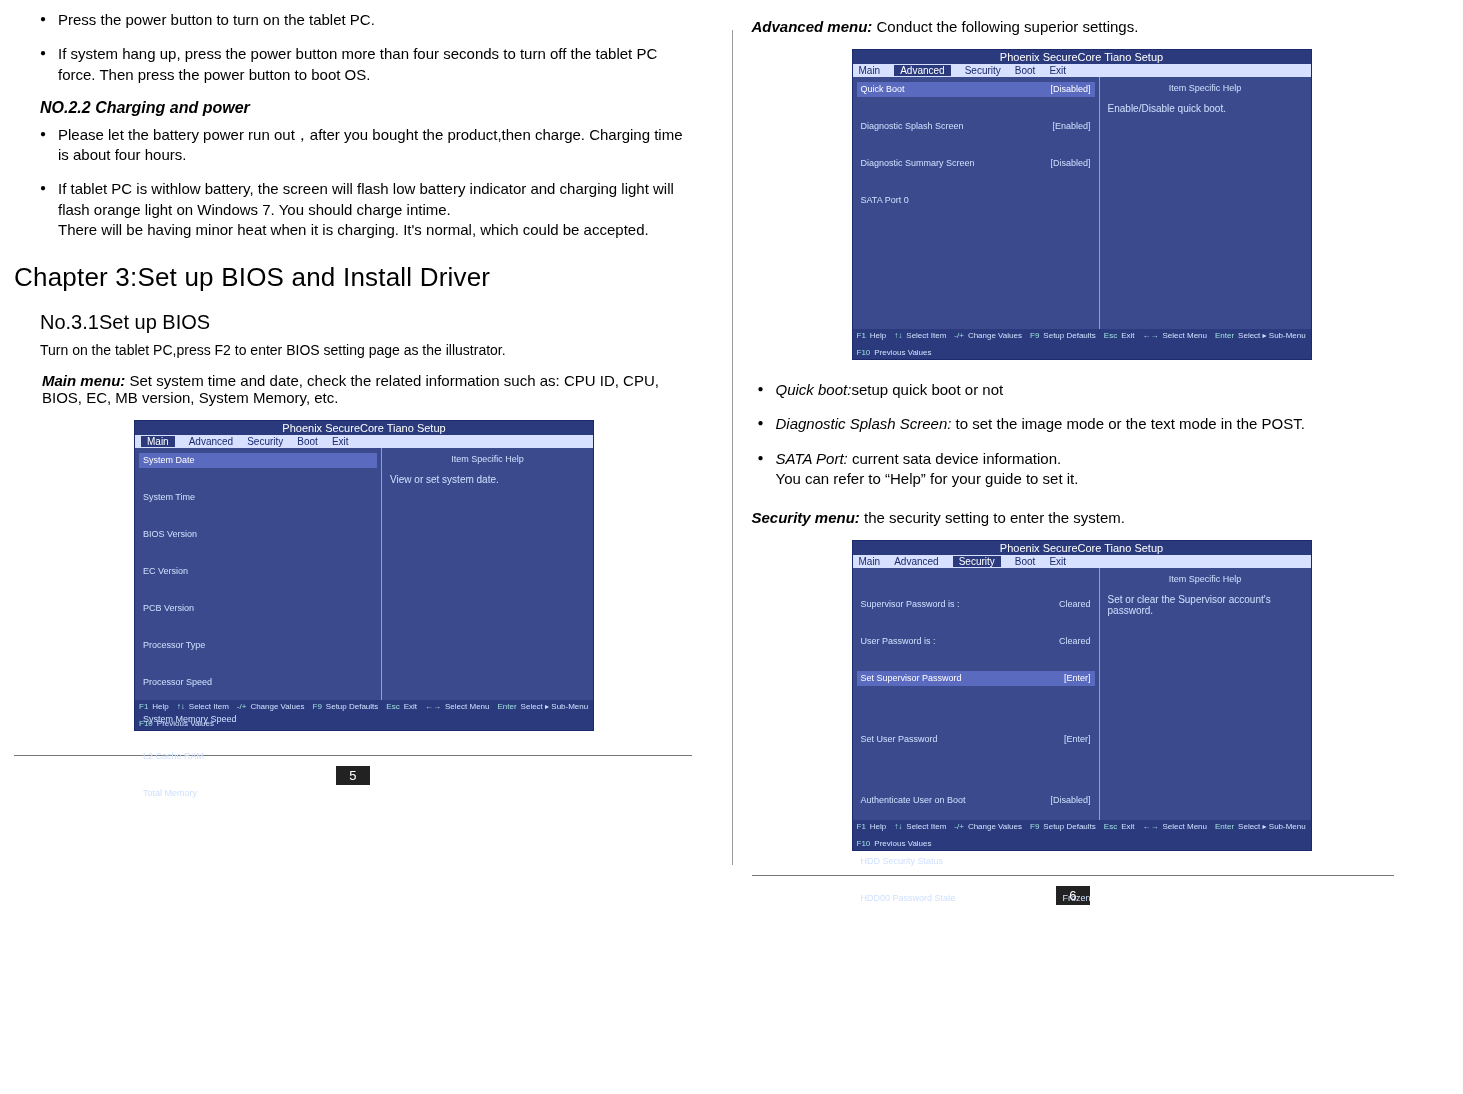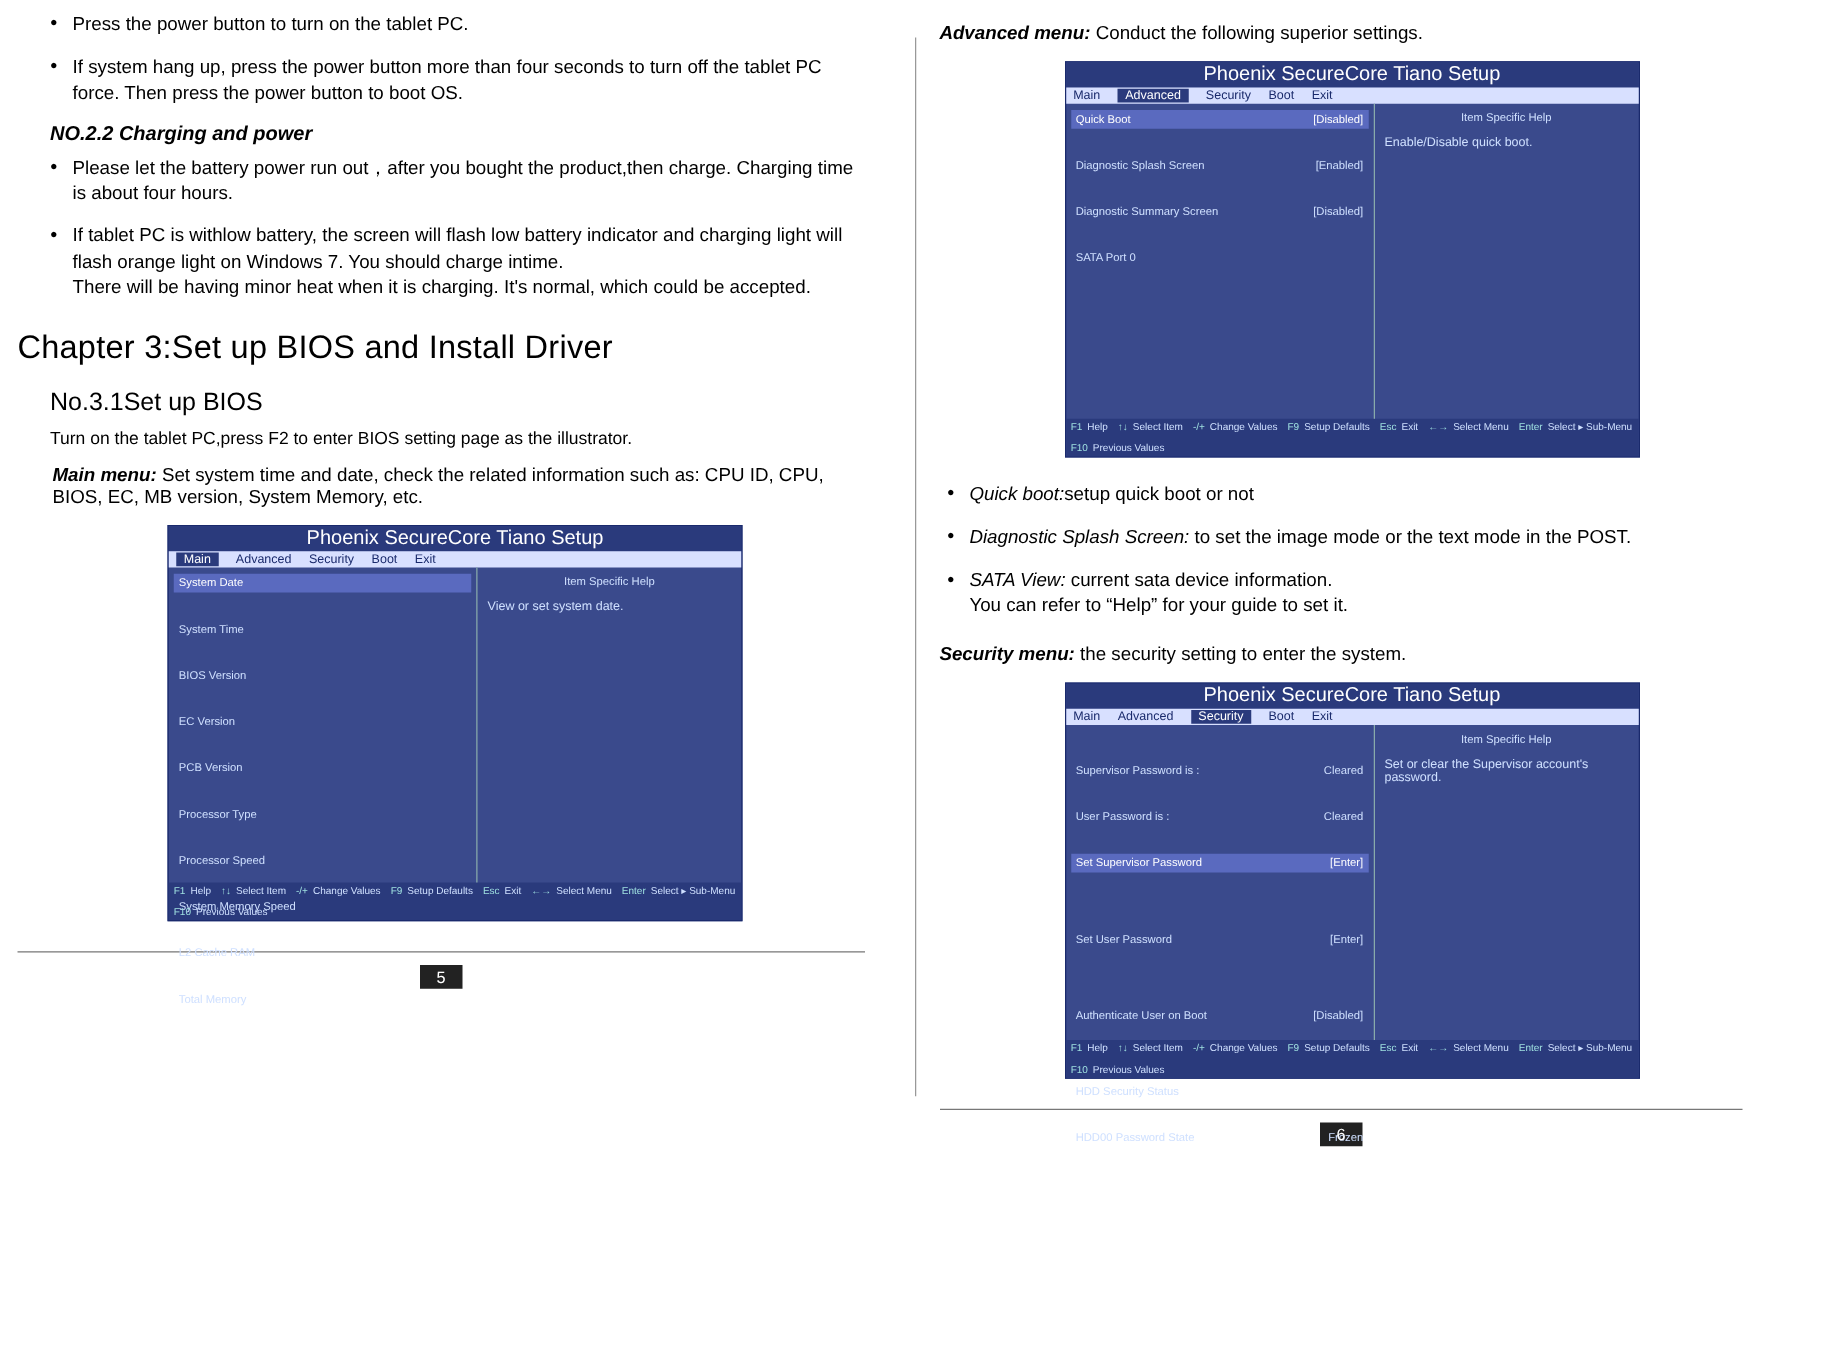--- a/index.html
+++ b/index.html
@@ -37,21 +37,21 @@
   .note { font-size: 14px; margin: 0 0 12px 44px; line-height: 1.35; }
   .bios-shot {
     margin: 10px auto 20px 120px;
     width: 460px;
     border: 1px solid #1a2a6c;
     background: #3a4a8c;
     font-size: 10px;
     color: #dfe6ff;
     font-family: "Segoe UI", Tahoma, sans-serif;
   }
-  .bios-title { background: #2a3a7c; color: #fff; text-align: center; font-size: 16px; padding: 1px 0; }
+  .bios-title { background: #2a3a7c; color: #fff; text-align: center; font-size: 11px; padding: 1px 0; }
   .bios-tabs { background: #d8e0ff; color: #1a2a6c; display: flex; gap: 14px; padding: 1px 6px; font-size: 10px; }
   .bios-tabs span.sel { background: #2a3a7c; color: #fff; padding: 0 6px; }
   .bios-body { display: flex; height: 252px; }
   .bios-left { flex: 1.18; padding: 6px 8px; border-right: 1px solid #8aa; }
   .bios-right { flex: 1; padding: 6px 8px; }
   .bios-right .hdr { color: #cfe0ff; font-size: 9px; margin-bottom: 10px; text-align: center; }
   .bios-right .txt { color: #cfe0ff; font-size: 10px; }
   .bios-left .row { display: flex; justify-content: space-between; font-size: 9px; line-height: 1.45; color: #cfe0ff; margin-top: 24px; }
   .bios-left .row.hl { color: #fff; background: #5a6abf; margin: -1px -4px; padding: 1px 4px; }
   .bios-foot { background: #2a3a7c; color: #cfe0ff; font-size: 8px; padding: 2px 4px; display: flex; gap: 8px; flex-wrap: wrap; }
@@ -210,21 +210,21 @@
         <span><b>Esc</b>Exit</span>
         <span><b>←→</b>Select Menu</span>
         <span><b>Enter</b>Select ▸ Sub-Menu</span>
         <span><b>F10</b>Previous Values</span>
       </div>
   </div>
 
   <ul class="bul" style="margin-left:6px; margin-top:16px">
     <li><span class="ital">Quick boot:</span><span>setup quick boot or not</span></li>
     <li><span class="ital">Diagnostic Splash Screen:</span><span> to set the image mode or the text  mode in the POST.</span></li>
-    <li style="white-space:pre-line"><span class="ital">SATA View:</span><span> current sata device information.
+    <li style="white-space:pre-line"><span class="ital">SATA Port:</span><span> current sata device information.
 You can refer to “Help” for your guide to set it.</span></li>
   </ul>
 
   <p class="menudesc" style="margin-left:0; margin-top:20px">
     <span class="lead">Security menu:</span><span> the security setting to enter the system.</span>
   </p>
 
   <div class="bios-shot" style="margin-left:100px">
     <div class="bios-title">Phoenix SecureCore Tiano Setup</div>
     <div class="bios-tabs">

